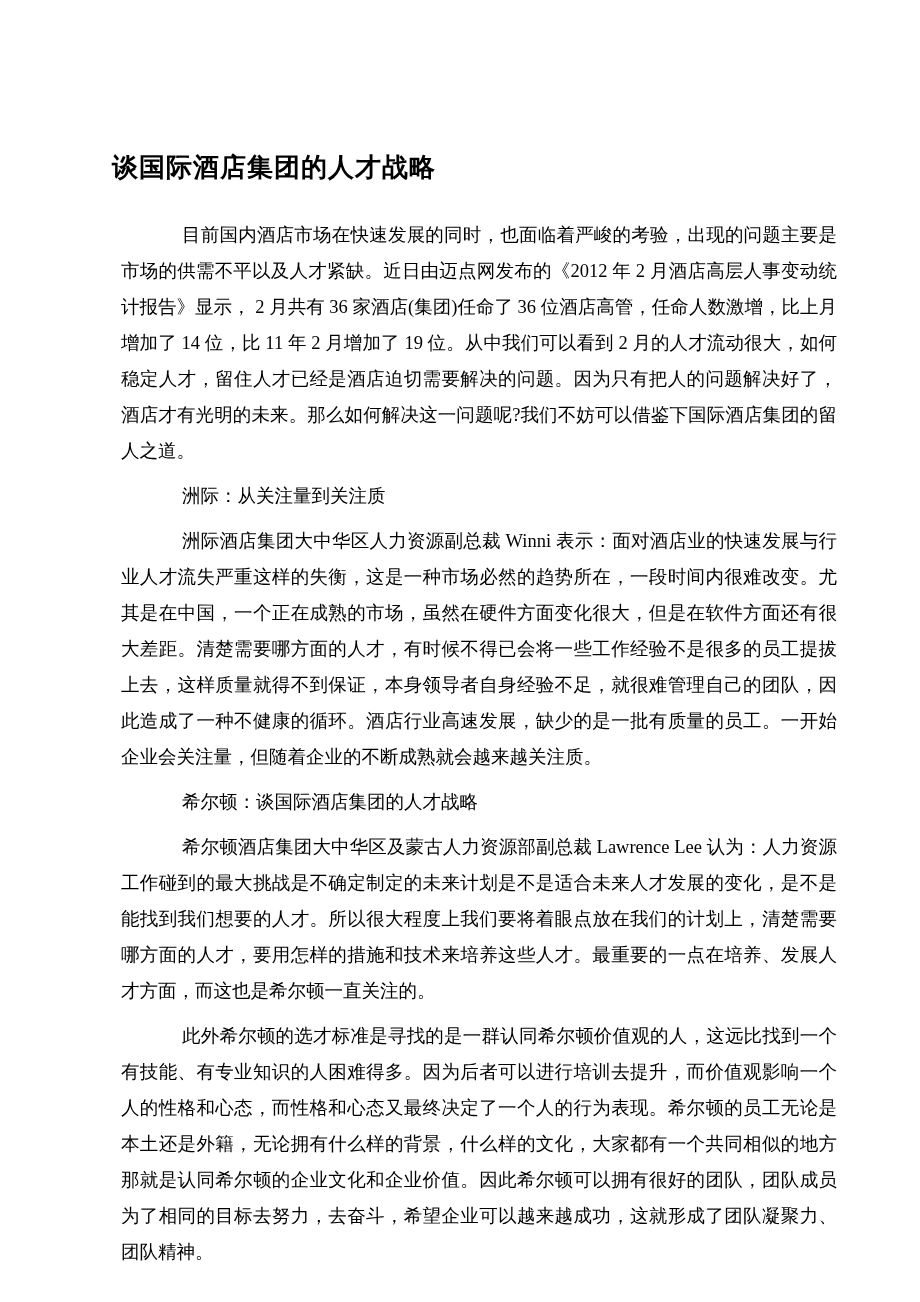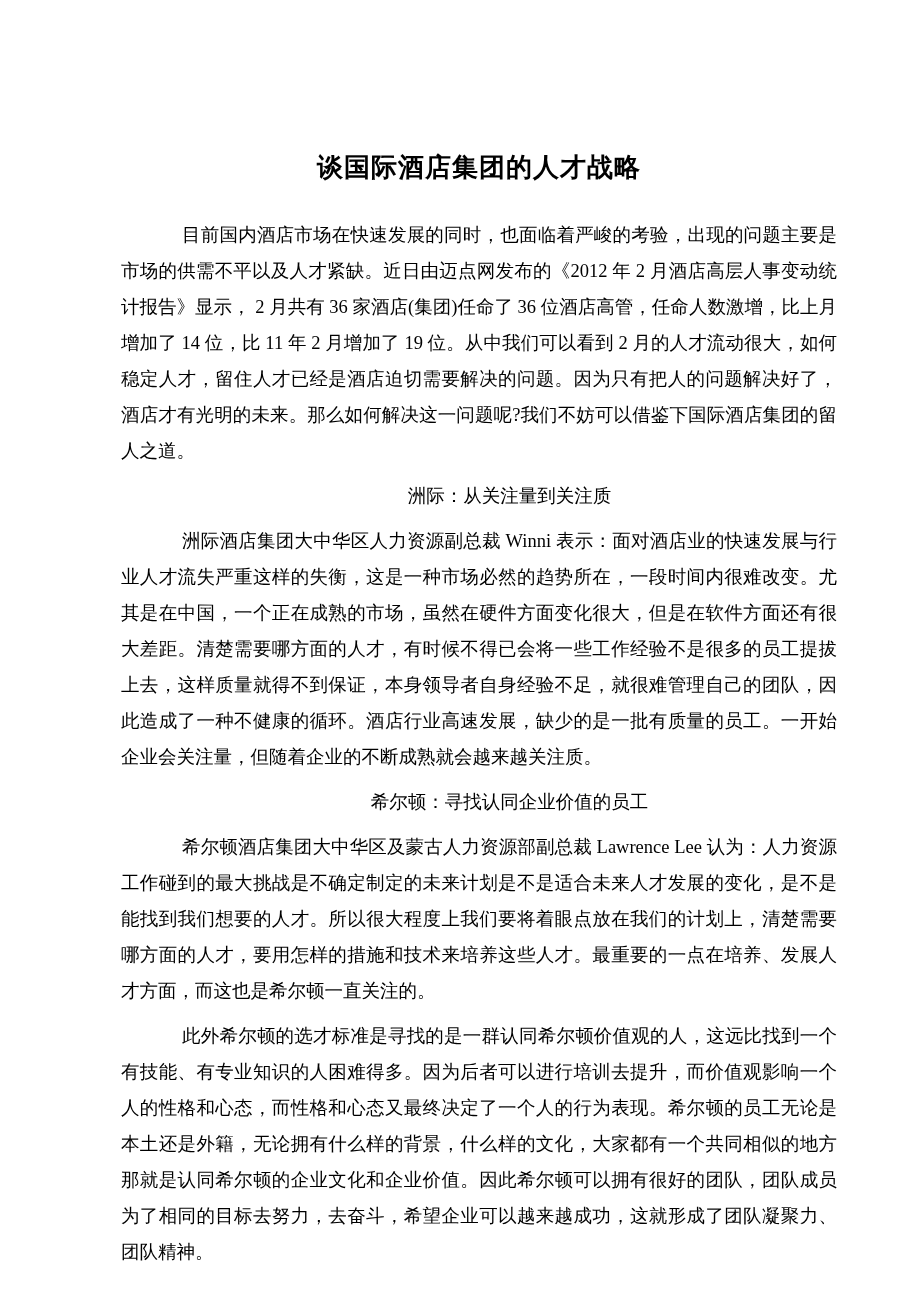--- a/index.html
+++ b/index.html
@@ -16,49 +16,49 @@
   }
   .page {
     box-sizing: border-box;
     width: 920px;
     height: 1302px;
     padding: 150px 74px 0 112px;
     background: #ffffff;
   }
   .doc-title {
     margin: 0 0 31px 0;
-    text-align: center;
+    text-align: left;
     font-size: 26px;
     line-height: 36px;
     font-weight: bold;
     letter-spacing: 1px;
   }
   .content {
     width: 734px;
   }
   .para {
     margin: 9px;
     font-size: 18.5px;
     line-height: 36px;
     text-align: justify;
     text-justify: inter-ideograph;
     text-indent: 61px;
     word-break: break-all;
   }
   .para.heading {
-    text-align: center;
+    text-align: left;
   }
 </style>
 </head>
 <body>
 
 <div class="page">
   <h1 class="doc-title">谈国际酒店集团的人才战略</h1>
   <div class="content">
 
   <p class="para paragraph">目前国内酒店市场在快速发展的同时，也面临着严峻的考验，出现的问题主要是市场的供需不平以及人才紧缺。近日由迈点网发布的《2012 年 2 月酒店高层人事变动统计报告》显示， 2 月共有 36 家酒店(集团)任命了 36 位酒店高管，任命人数激增，比上月增加了 14 位，比 11 年 2 月增加了 19 位。从中我们可以看到 2 月的人才流动很大，如何稳定人才，留住人才已经是酒店迫切需要解决的问题。因为只有把人的问题解决好了，酒店才有光明的未来。那么如何解决这一问题呢?我们不妨可以借鉴下国际酒店集团的留人之道。</p>
       <p class="para heading">洲际：从关注量到关注质</p>
       <p class="para paragraph">洲际酒店集团大中华区人力资源副总裁 Winni 表示：面对酒店业的快速发展与行业人才流失严重这样的失衡，这是一种市场必然的趋势所在，一段时间内很难改变。尤其是在中国，一个正在成熟的市场，虽然在硬件方面变化很大，但是在软件方面还有很大差距。清楚需要哪方面的人才，有时候不得已会将一些工作经验不是很多的员工提拔上去，这样质量就得不到保证，本身领导者自身经验不足，就很难管理自己的团队，因此造成了一种不健康的循环。酒店行业高速发展，缺少的是一批有质量的员工。一开始企业会关注量，但随着企业的不断成熟就会越来越关注质。</p>
-      <p class="para heading">希尔顿：寻找认同企业价值的员工</p>
+      <p class="para heading">希尔顿：谈国际酒店集团的人才战略</p>
       <p class="para paragraph">希尔顿酒店集团大中华区及蒙古人力资源部副总裁 Lawrence Lee 认为：人力资源工作碰到的最大挑战是不确定制定的未来计划是不是适合未来人才发展的变化，是不是能找到我们想要的人才。所以很大程度上我们要将着眼点放在我们的计划上，清楚需要哪方面的人才，要用怎样的措施和技术来培养这些人才。最重要的一点在培养、发展人才方面，而这也是希尔顿一直关注的。</p>
       <p class="para paragraph">此外希尔顿的选才标准是寻找的是一群认同希尔顿价值观的人，这远比找到一个有技能、有专业知识的人困难得多。因为后者可以进行培训去提升，而价值观影响一个人的性格和心态，而性格和心态又最终决定了一个人的行为表现。希尔顿的员工无论是本土还是外籍，无论拥有什么样的背景，什么样的文化，大家都有一个共同相似的地方那就是认同希尔顿的企业文化和企业价值。因此希尔顿可以拥有很好的团队，团队成员为了相同的目标去努力，去奋斗，希望企业可以越来越成功，这就形成了团队凝聚力、团队精神。</p>
     </div>
 </div>
 
 </body></html>

